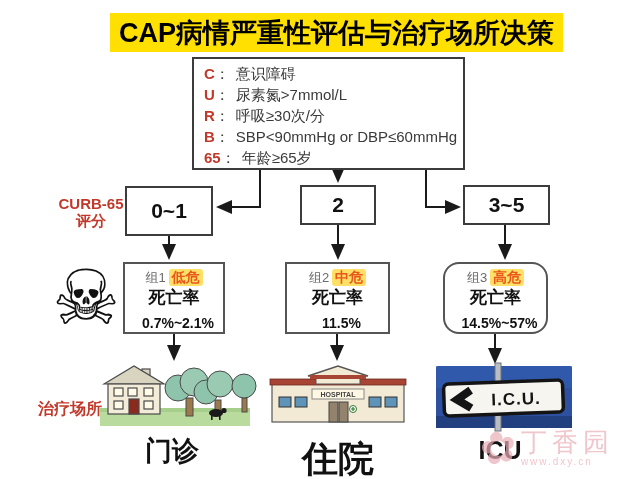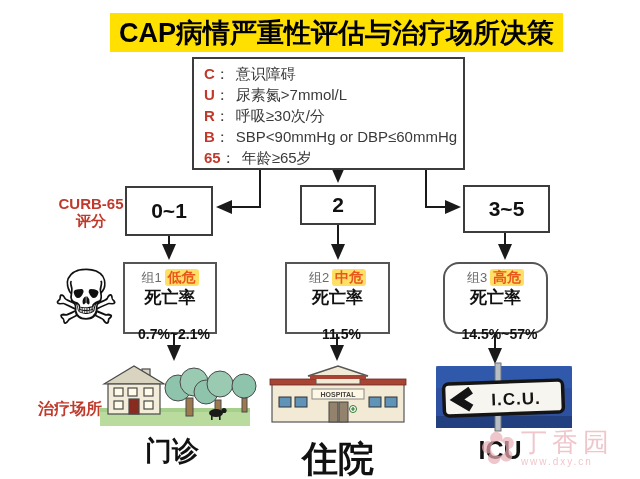--- a/index.html
+++ b/index.html
@@ -18,35 +18,35 @@
   .criteria-key{color:var(--accent-red,#C0392B);font-weight:bold;}
   .criteria-sep{color:#3a3a3a;margin-right:6px;}
 
   .score-label{position:absolute;left:52px;top:195px;width:78px;text-align:center;
                color:var(--accent-red,#C0392B);font-weight:bold;font-size:15px;line-height:17px;}
 
   .score-box{position:absolute;background:#fff;border:2px solid #3c3c3c;box-sizing:border-box;
              display:flex;align-items:center;justify-content:center;font-weight:bold;font-size:21px;color:#111;}
   .score-0{left:125px;top:186px;width:88px;height:50px;}
   .score-1{left:300px;top:185px;width:76px;height:40px;}
-  .score-2{left:463px;top:185px;width:87px;height:48px;}
+  .score-2{left:463px;top:185px;width:87px;height:40px;}
 
   .skull{position:absolute;left:44px;top:256px;width:84px;height:84px;display:flex;align-items:center;
          justify-content:center;font-size:76px;line-height:84px;color:#101010;}
 
   .group-box{position:absolute;top:262px;height:72px;background:#fff;border:2px solid #555;
              box-sizing:border-box;text-align:center;padding-top:5px;}
-  .group-0{left:123px;width:94px;}
+  .group-0{left:123px;width:102px;}
   .group-1{left:285px;width:105px;}
   .group-2{left:443px;width:105px;border-radius:16px;}
   .group-row1{font-size:13px;color:#6a6a6a;line-height:17px;white-space:nowrap;}
   .risk-tag{display:inline-block;color:var(--risk-text,#E8571C);font-weight:bold;font-size:14px;
             background:var(--risk-highlight,#FFE066);border-radius:3px;padding:0 3px;margin-left:3px;}
   .group-row2{font-size:17px;font-weight:bold;color:#111;line-height:21px;margin-top:1px;}
-  .group-row3{font-size:14px;font-weight:bold;color:#111;line-height:18px;margin-top:17px;white-space:nowrap;padding-left:8px;}
+  .group-row3{font-size:14px;font-weight:bold;color:#111;line-height:18px;margin-top:6px;white-space:nowrap;padding-left:8px;}
 
   .treatment-label{position:absolute;left:30px;top:399px;width:80px;text-align:center;
                    color:var(--accent-red,#C0392B);font-weight:bold;font-size:16px;}
 
   .dest-illustration{position:absolute;}
   .dest-0{left:98px;top:362px;width:154px;height:70px;}
   .dest-1{left:270px;top:364px;width:136px;height:64px;}
   .dest-2{left:436px;top:366px;width:136px;height:62px;}
   .dest-illustration svg{overflow:visible;display:block;}
 

